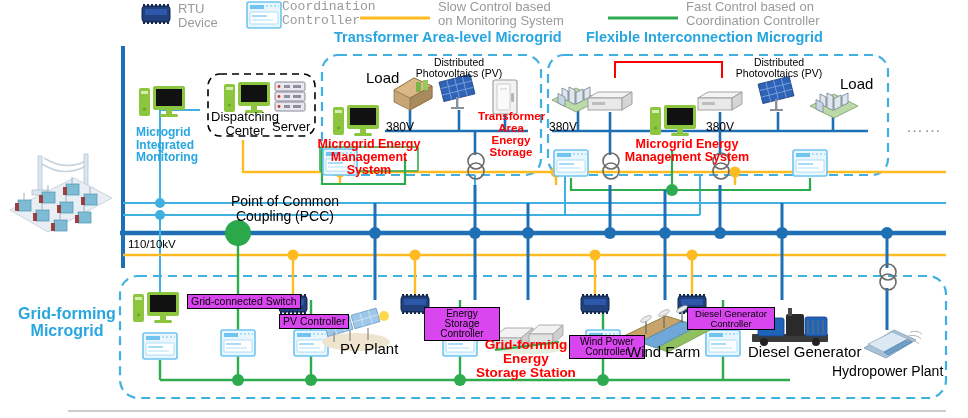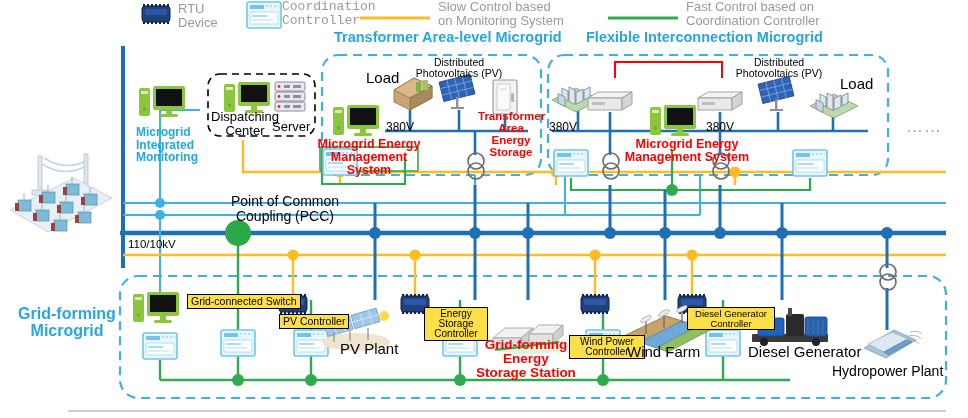--- a/index.html
+++ b/index.html
@@ -28,21 +28,21 @@
     line-height: 1.05;
     text-align: center;
     color: #222;
   }
   .lbl.blue { color: #27a6e0; font-weight: bold; }
   .lbl.red  { color: #ff0000; font-weight: bold; }
   .lbl.grey { color: #9a9a9a; }
   .lbl.blk  { color: #000; }
   .boxlbl {
     position: absolute;
-    background: #fde047;
+    background: #d946ef;
     border: 1.5px solid #000;
     color: #000;
     text-align: center;
     line-height: 1.0;
     white-space: nowrap;
     padding: 1px 3px;
   }
 </style>
 </head>
 <body>
@@ -569,21 +569,21 @@
   <div class="lbl blk" style="left:840px; top:76px; font-size:15px;">Load</div>
   <div class="lbl red" style="left:613px; top:138px; width:148px; font-size:12.5px; white-space:pre-line;">Microgrid Energy
 Management System</div>
   <div class="lbl blk" style="left:549px; top:121px; font-size:12px;">380V</div>
   <div class="lbl blk" style="left:706px; top:121px; font-size:12px;">380V</div>
   <div class="lbl grey" style="left:906px; top:118px; font-size:17px; letter-spacing:1px;">……</div>
 
   <div class="boxlbl" style="left:187px; top:294px; font-size:10.5px;">Grid-connected Switch</div>
   <div class="boxlbl" style="left:279px; top:314px; font-size:10.5px;">PV Controller</div>
   <div class="lbl blk" style="left:340px; top:341px; font-size:15px;">PV Plant</div>
-  <div class="boxlbl" style="left:424px; top:307px; width:64px; font-size:10px; white-space:pre-line;">Energy Storage
+  <div class="boxlbl" style="left:424px; top:307px; width:76px; font-size:10px; white-space:pre-line;">Energy Storage
 Controller</div>
   <div class="lbl red" style="left:468px; top:338px; width:116px; font-size:13.5px; white-space:pre-line;">Grid-forming
 Energy
 Storage Station</div>
   <div class="boxlbl" style="left:569px; top:307px; width:76px; font-size:10px; white-space:pre-line;margin-top:28px;">Wind Power
 Controller</div>
   <div class="lbl blk" style="left:627px; top:344px; font-size:15px;">Wind Farm</div>
   <div class="boxlbl" style="left:687px; top:307px; width:88px; font-size:9.5px; white-space:pre-line;">Diesel Generator
 Controller</div>
   <div class="lbl blk" style="left:748px; top:344px; font-size:15px;">Diesel Generator</div>

